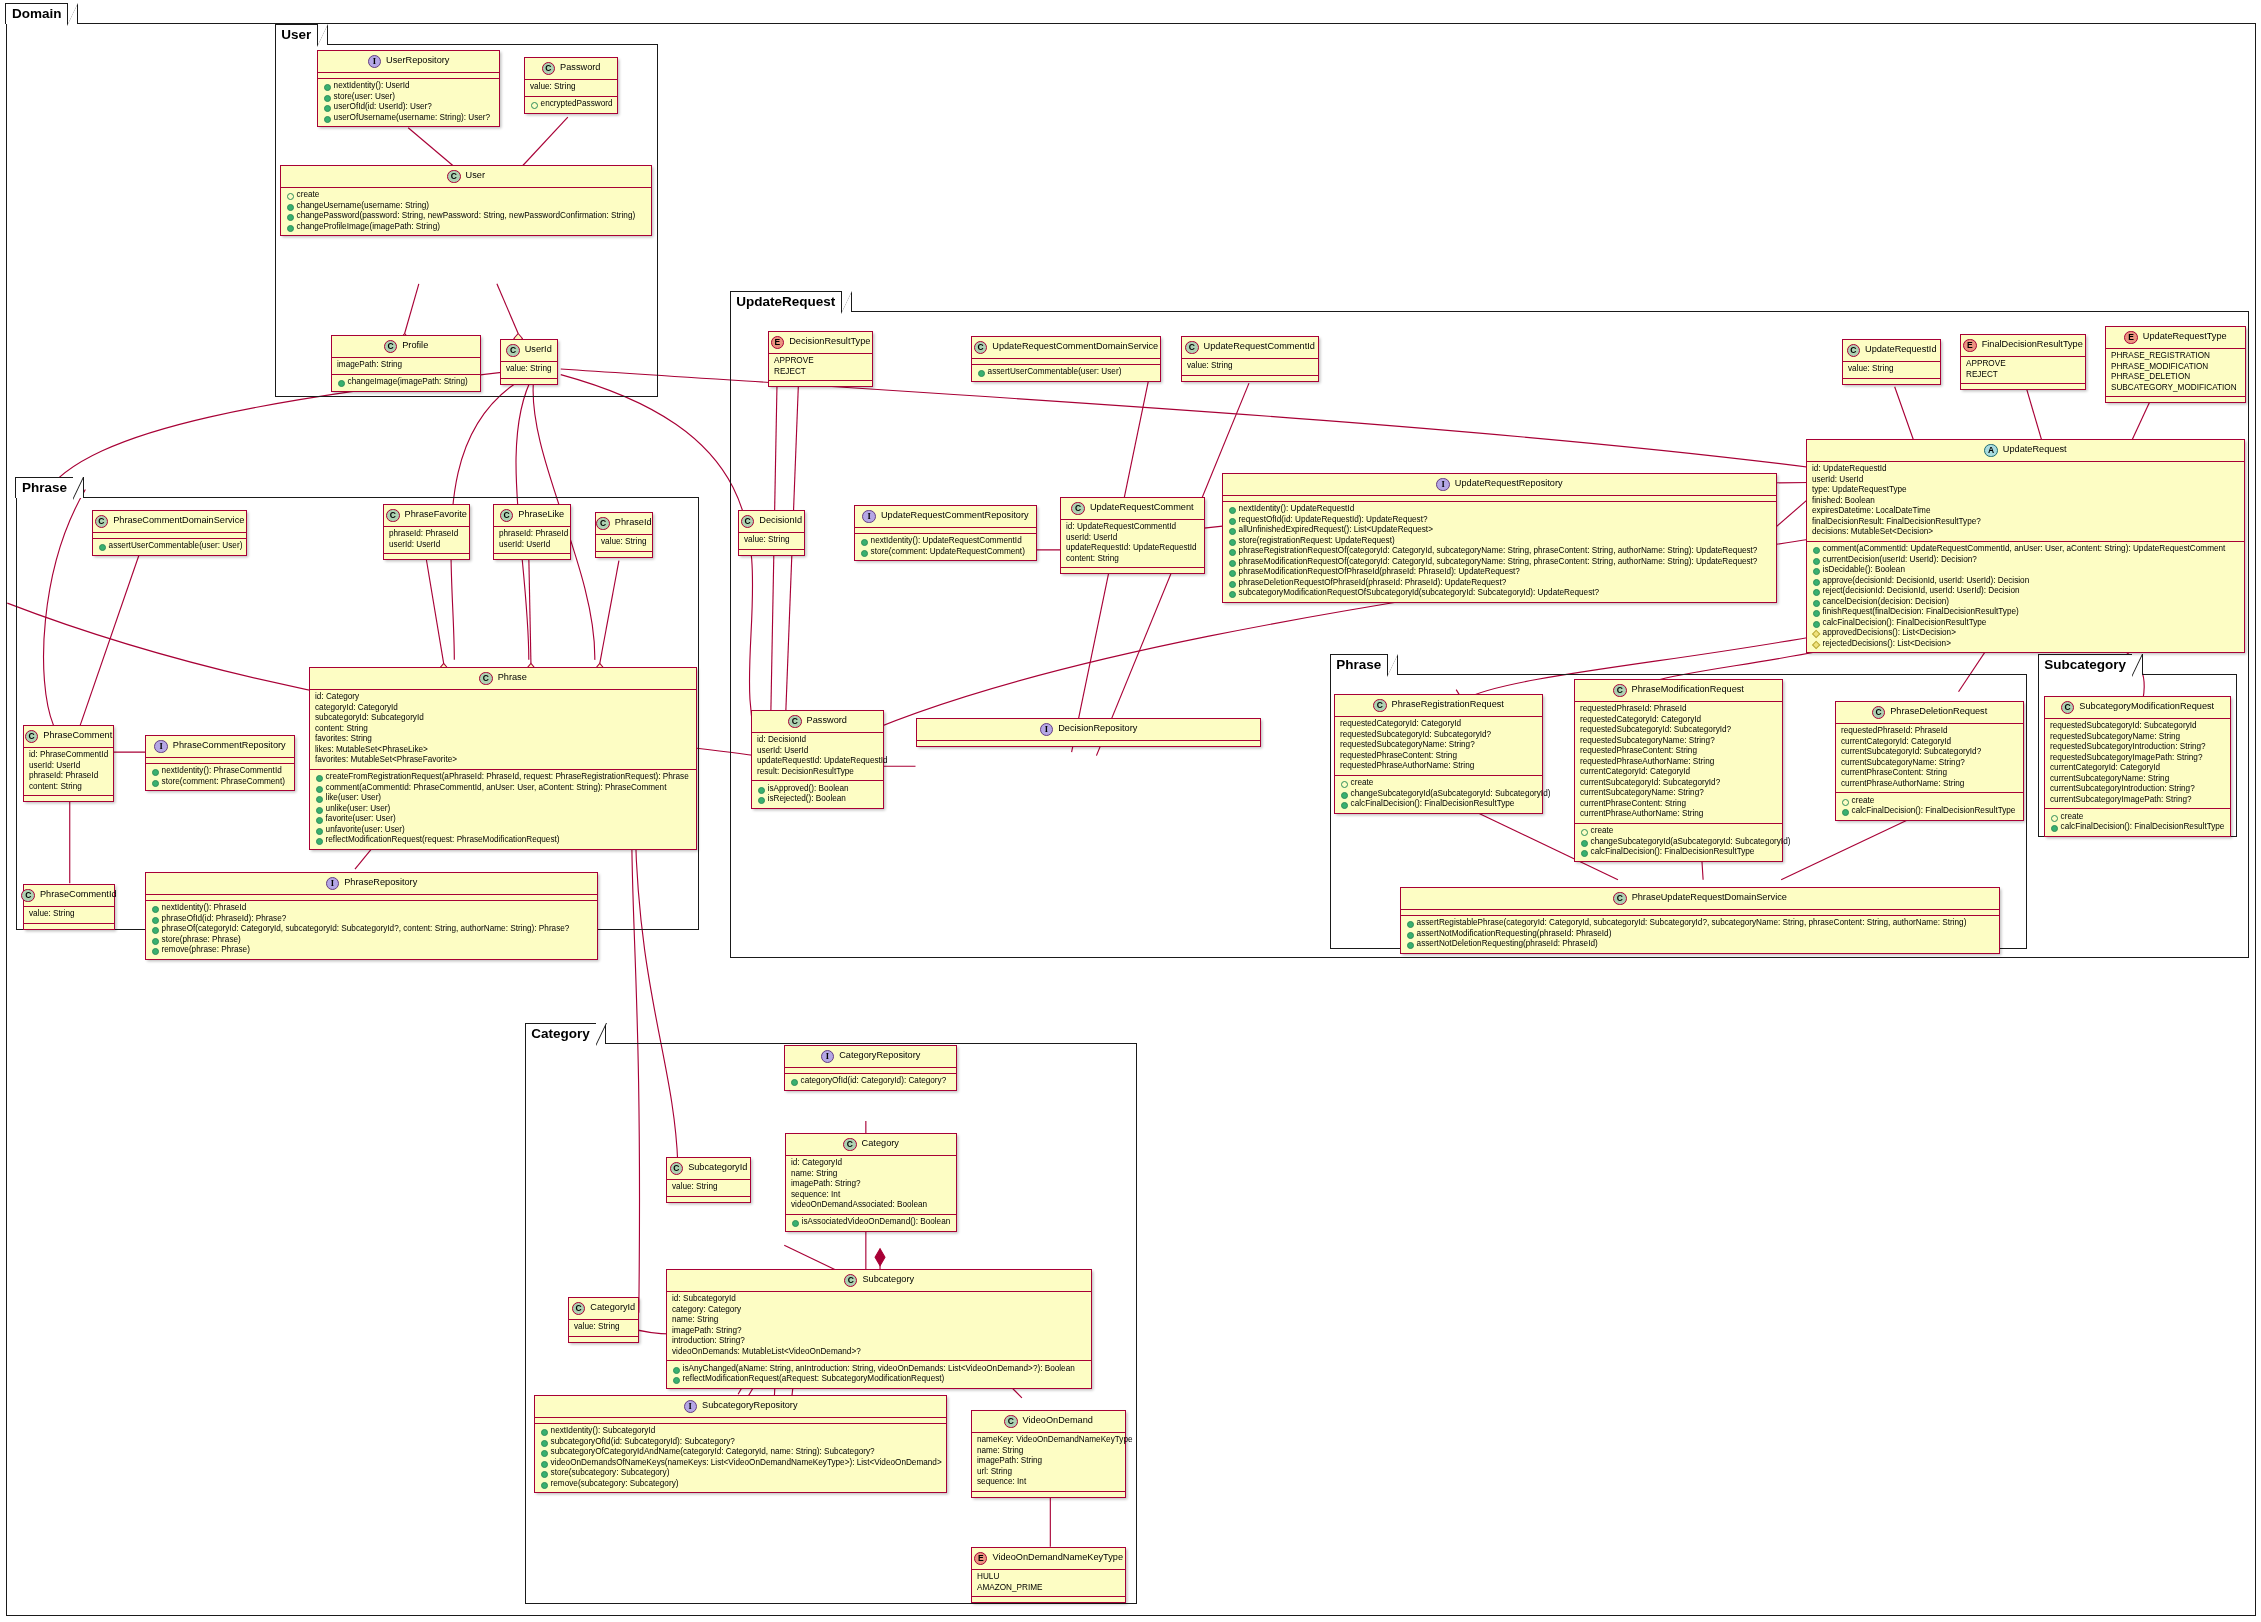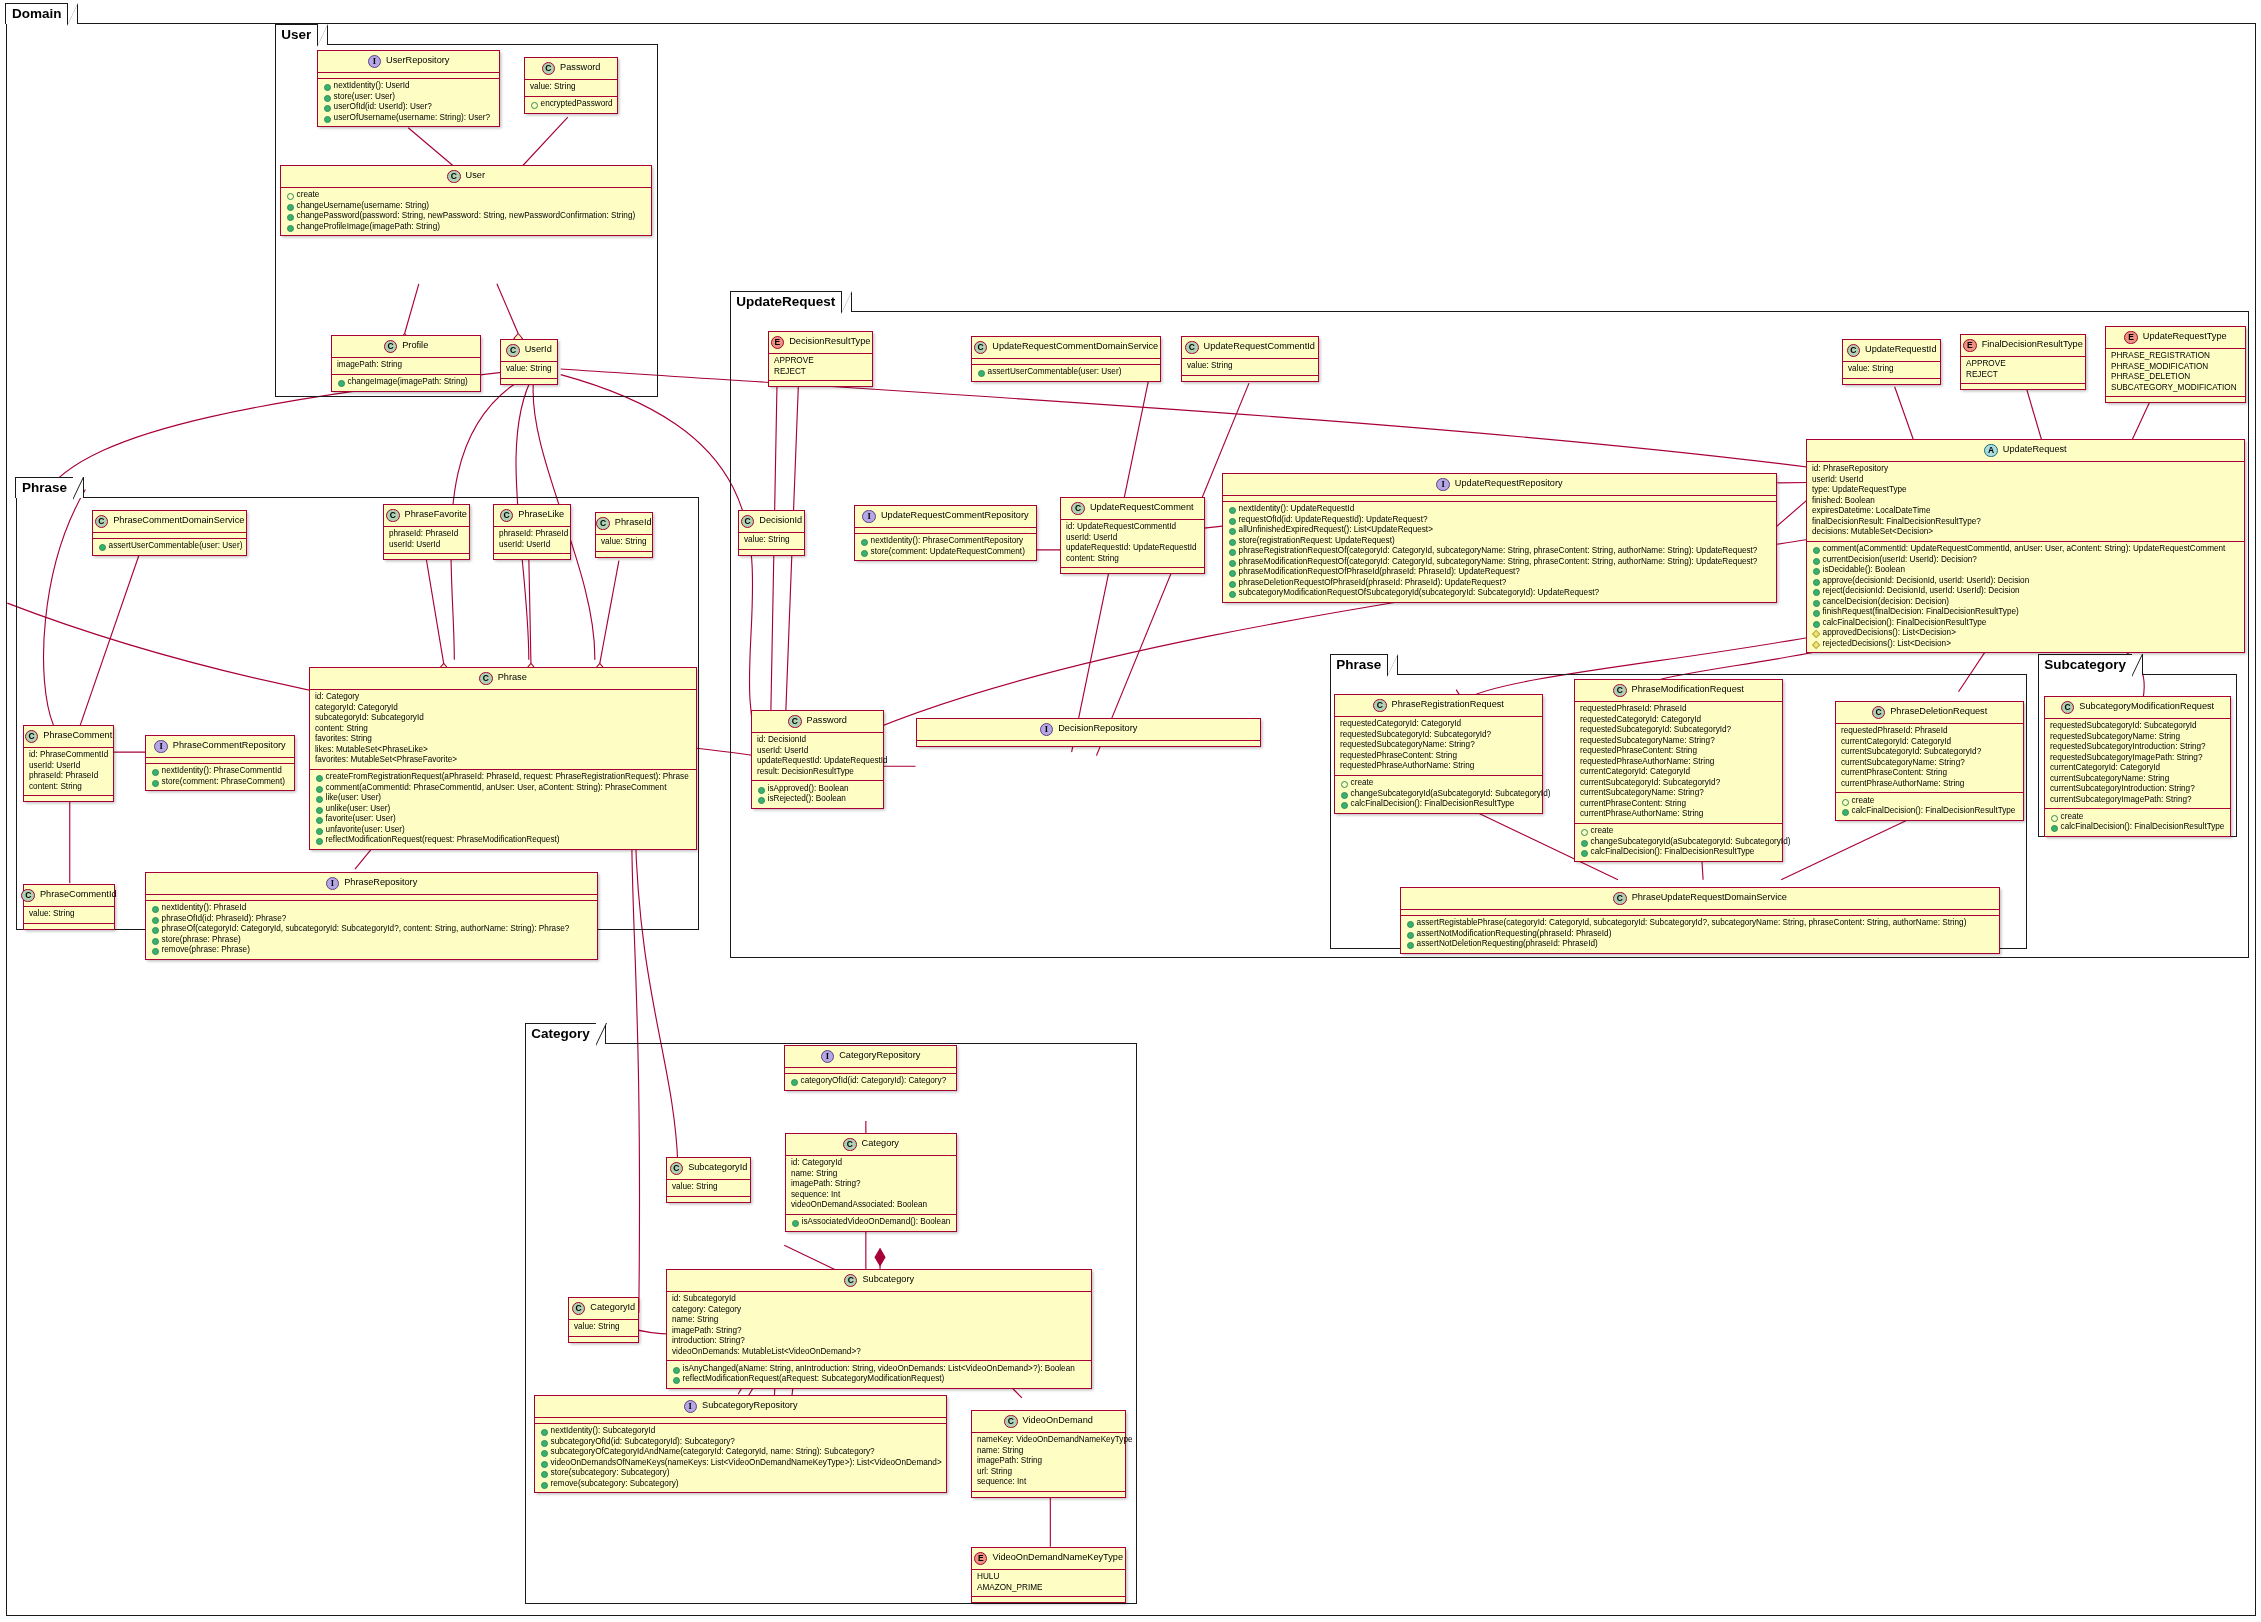--- a/index.html
+++ b/index.html
@@ -517,21 +517,21 @@
     <div class="sect empty"></div>
   </div>
 
   <div class="cls iface" style="left:854px; top:505px; width:183px;">
     <div class="hdr">
       <span class="badge I">I</span>
       <span class="nm">UpdateRequestCommentRepository</span>
     </div>
     <div class="sect empty"></div>
     <div class="sect">
-      <div class="row m">nextIdentity(): PhraseCommentRepository</div>
+      <div class="row m">nextIdentity(): UpdateRequestCommentId</div>
       <div class="row m">store(comment: UpdateRequestComment)</div>
     </div>
   </div>
 
   <div class="cls" style="left:1060px; top:497px; width:145px;">
     <div class="hdr">
       <span class="badge C">C</span>
       <span class="nm">UpdateRequestComment</span>
     </div>
     <div class="sect">
@@ -598,21 +598,21 @@
     </div>
     <div class="sect empty"></div>
   </div>
 
   <div class="cls abs" style="left:1806px; top:439px; width:439px;">
     <div class="hdr">
       <span class="badge A">A</span>
       <span class="nm">UpdateRequest</span>
     </div>
     <div class="sect">
-      <div class="row">id: PhraseRepository</div>
+      <div class="row">id: UpdateRequestId</div>
       <div class="row">userId: UserId</div>
       <div class="row">type: UpdateRequestType</div>
       <div class="row">finished: Boolean</div>
       <div class="row">expiresDatetime: LocalDateTime</div>
       <div class="row">finalDecisionResult: FinalDecisionResultType?</div>
       <div class="row">decisions: MutableSet&lt;Decision&gt;</div>
     </div>
     <div class="sect">
       <div class="row m">comment(aCommentId: UpdateRequestCommentId, anUser: User, aContent: String): UpdateRequestComment</div>
       <div class="row m">currentDecision(userId: UserId): Decision?</div>

